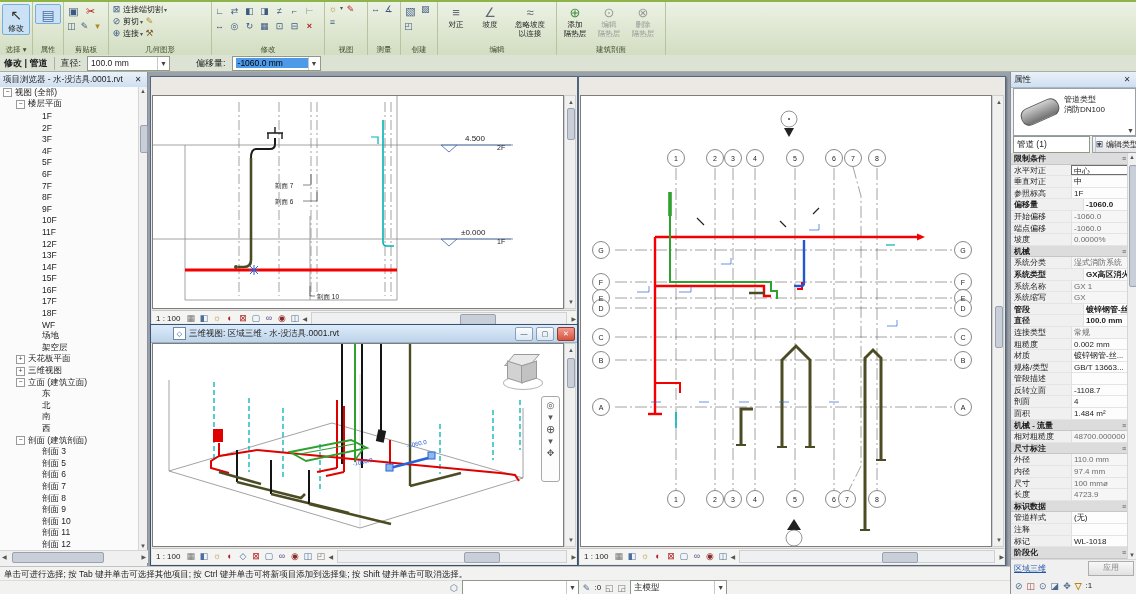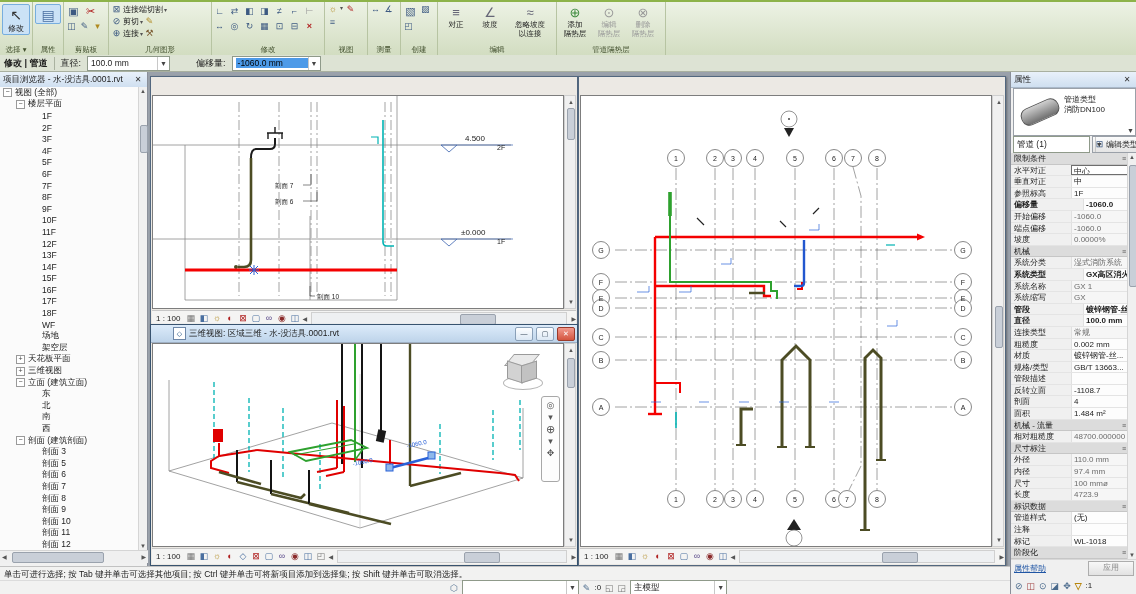--- a/index.html
+++ b/index.html
@@ -77,21 +77,21 @@
   .pipe-img{width:46px;height:40px;margin:2px;position:relative;background:#fff;overflow:hidden;flex:none;}
   .pipe-body{position:absolute;left:4px;top:12px;width:38px;height:16px;border-radius:8px;background:linear-gradient(#cfcfcf,#6e6e6e);transform:rotate(-24deg);border:1px solid #555;}
   .ptype .ptxt{font-size:8px;padding-top:6px;line-height:10px;}
   .ptype .pta{position:absolute;right:1px;bottom:1px;font-size:7px;color:#444;}
   .pcomborow{position:absolute;left:2px;top:64px;width:121px;height:15px;display:flex;gap:2px;}
   .editbtn{height:15px;border:1px solid #9aa0a8;background:linear-gradient(#fcfcfc,#e4e4e4);display:flex;align-items:center;font-size:8px;padding:0 2px;gap:2px;white-space:nowrap;}
   .prows{position:absolute;left:0;top:81px;width:118px;height:406px;overflow:hidden;background:#f0f0f0;}
   .prow{height:11.6px;display:flex;font-size:8px;border-bottom:1px solid #e4e4e4;box-sizing:border-box;}
   .prow .pl{width:57px;padding-left:3px;background:#f0f0f0;white-space:nowrap;overflow:hidden;line-height:11px;flex:none;}
   .prow .pv{flex:1;background:#fdfdfd;border-left:1px solid #e0e0e0;padding-left:2px;white-space:nowrap;overflow:hidden;line-height:11px;}
-  .prow.sec{background:#a16207;font-weight:normal;border-bottom:1px solid #c6c6c6;position:relative;}
+  .prow.sec{background:#a16207;font-weight:bold;border-bottom:1px solid #c6c6c6;position:relative;}
   .prow.sec .pl{background:#dcdcdc;width:100%;}
   .prow.sec::after{content:"\2261";position:absolute;right:3px;top:0;font-size:7px;color:#555;line-height:11px;}
   .prow.bold{font-weight:bold;gap:12px;}
   .prow.dim .pv{color:#6b6b6b;background:#f6f6f6;}
   .prow.edit .pv{border:1px solid #6e6e6e;background:#fff;}
   .pvscroll{position:absolute;right:0;top:81px;width:8px;height:406px;background:#f0f0f0;border-left:1px solid #d5d5d5;}
   .pfooter{position:absolute;left:0;top:487px;width:126px;height:18px;display:flex;align-items:center;padding:0 3px;box-sizing:border-box;border-top:1px solid #d8d8d8;}
   .phelp{color:#1f55a4;text-decoration:underline;font-size:8px;flex:1;}
   .applybtn{width:44px;height:13px;border:1px solid #adadad;background:linear-gradient(#f8f8f8,#e2e2e2);color:#8a8a8a;font-size:8px;text-align:center;line-height:12px;}
   .picons{position:absolute;left:0;top:505px;width:126px;height:17px;display:flex;align-items:center;gap:4px;padding-left:4px;box-sizing:border-box;}
@@ -232,21 +232,21 @@
           <span class="bglyph icgray">⊙</span>
           <span>编辑</span>
           <span>隔热层</span>
         </div>
         <div class="vbtn dis">
           <span class="bglyph icgray">⊗</span>
           <span>删除</span>
           <span>隔热层</span>
         </div>
       </div>
-      <div class="rp-label">管道隔热层</div>
+      <div class="rp-label">建筑剖面</div>
     </div>
   </div>
 </div>
 
 <div class="abs optbar">
   <span class="optctx">修改 | 管道</span>
   <span class="optsep"></span>
   <span>直径:</span>
   <div class="combo" style="width:78px;">
     <span class="cv">100.0 mm</span>
@@ -1032,21 +1032,21 @@
         <span class="pl">阶段化</span>
 
       </div>
     </div>
   <div class="pvscroll">
     <span class="sarrow" style="top:-2px;left:1px;">▲</span>
     <div class="thumbv" style="top:12px;height:120px;"></div>
     <span class="sarrow" style="bottom:-2px;left:1px;">▼</span>
   </div>
   <div class="pfooter">
-    <span class="phelp">属性帮助</span>
+    <span class="phelp">区域三维</span>
     <span class="applybtn">应用</span>
   </div>
   <div class="picons">
     <span class="si">⊘</span>
     <span class="si" style="color:#a04040;">◫</span>
     <span class="si">⊙</span>
     <span class="si">◪</span>
     <span class="si">✥</span>
     <span class="si" style="color:#b8860b;font-weight:bold;">▽</span>
     <span style="font-size:8px;">:1</span>

